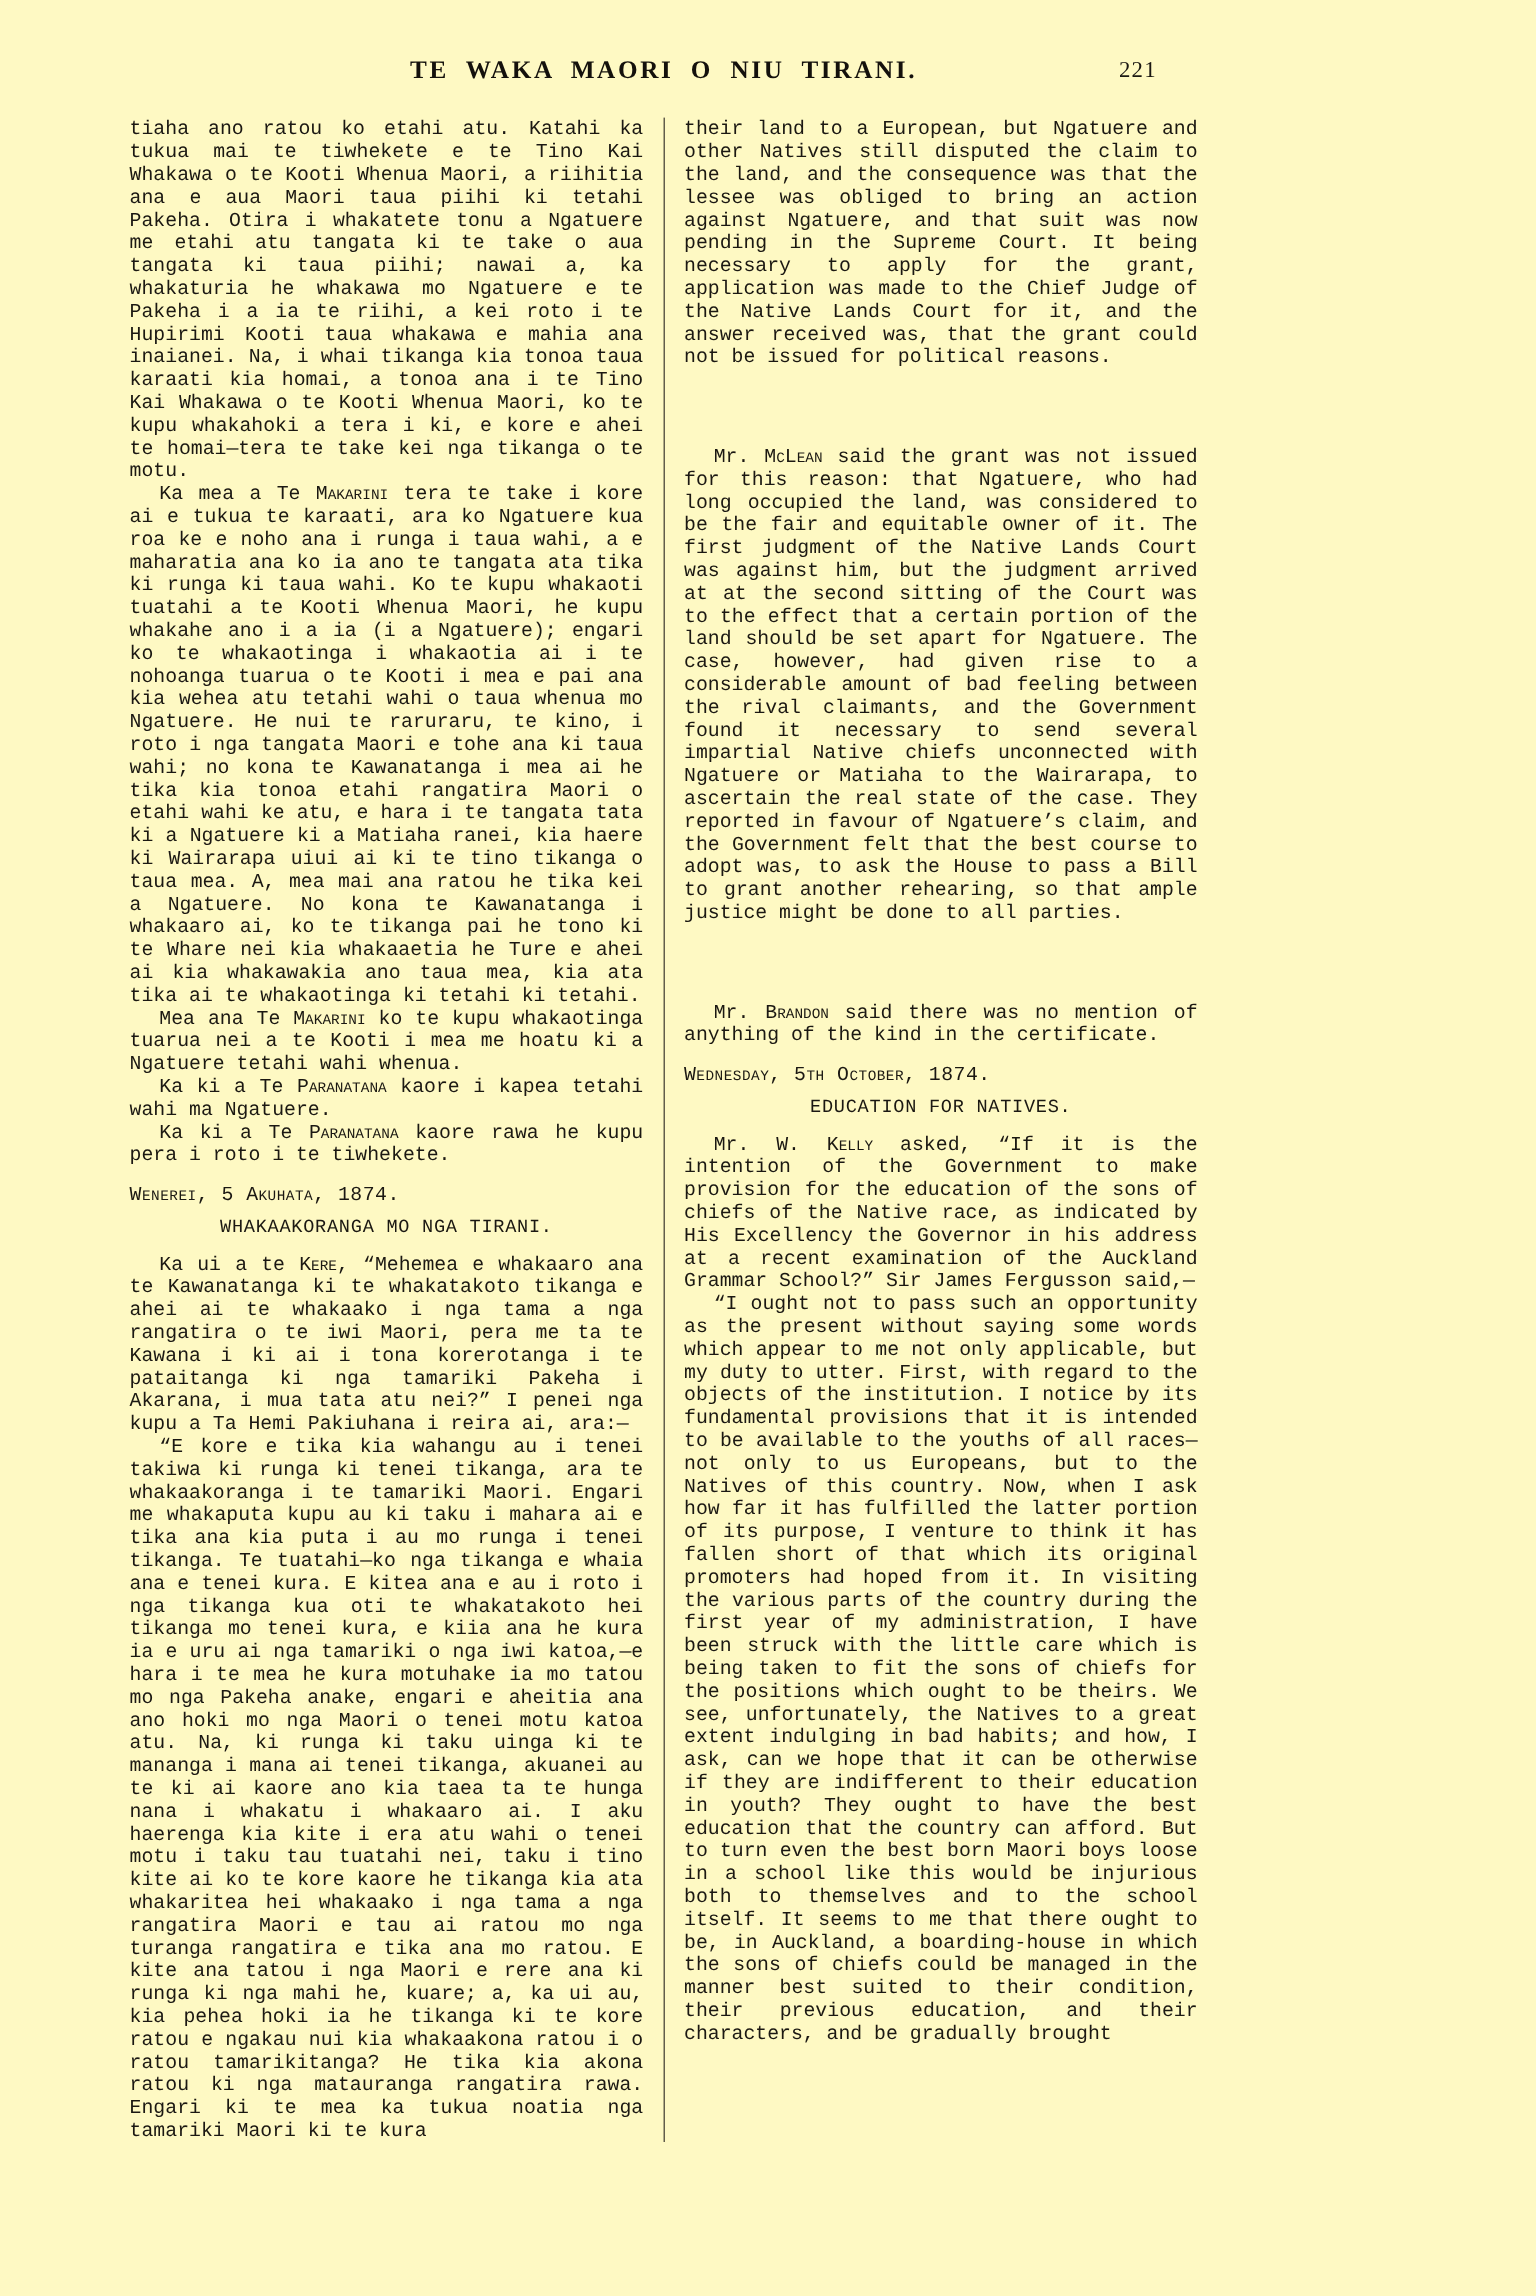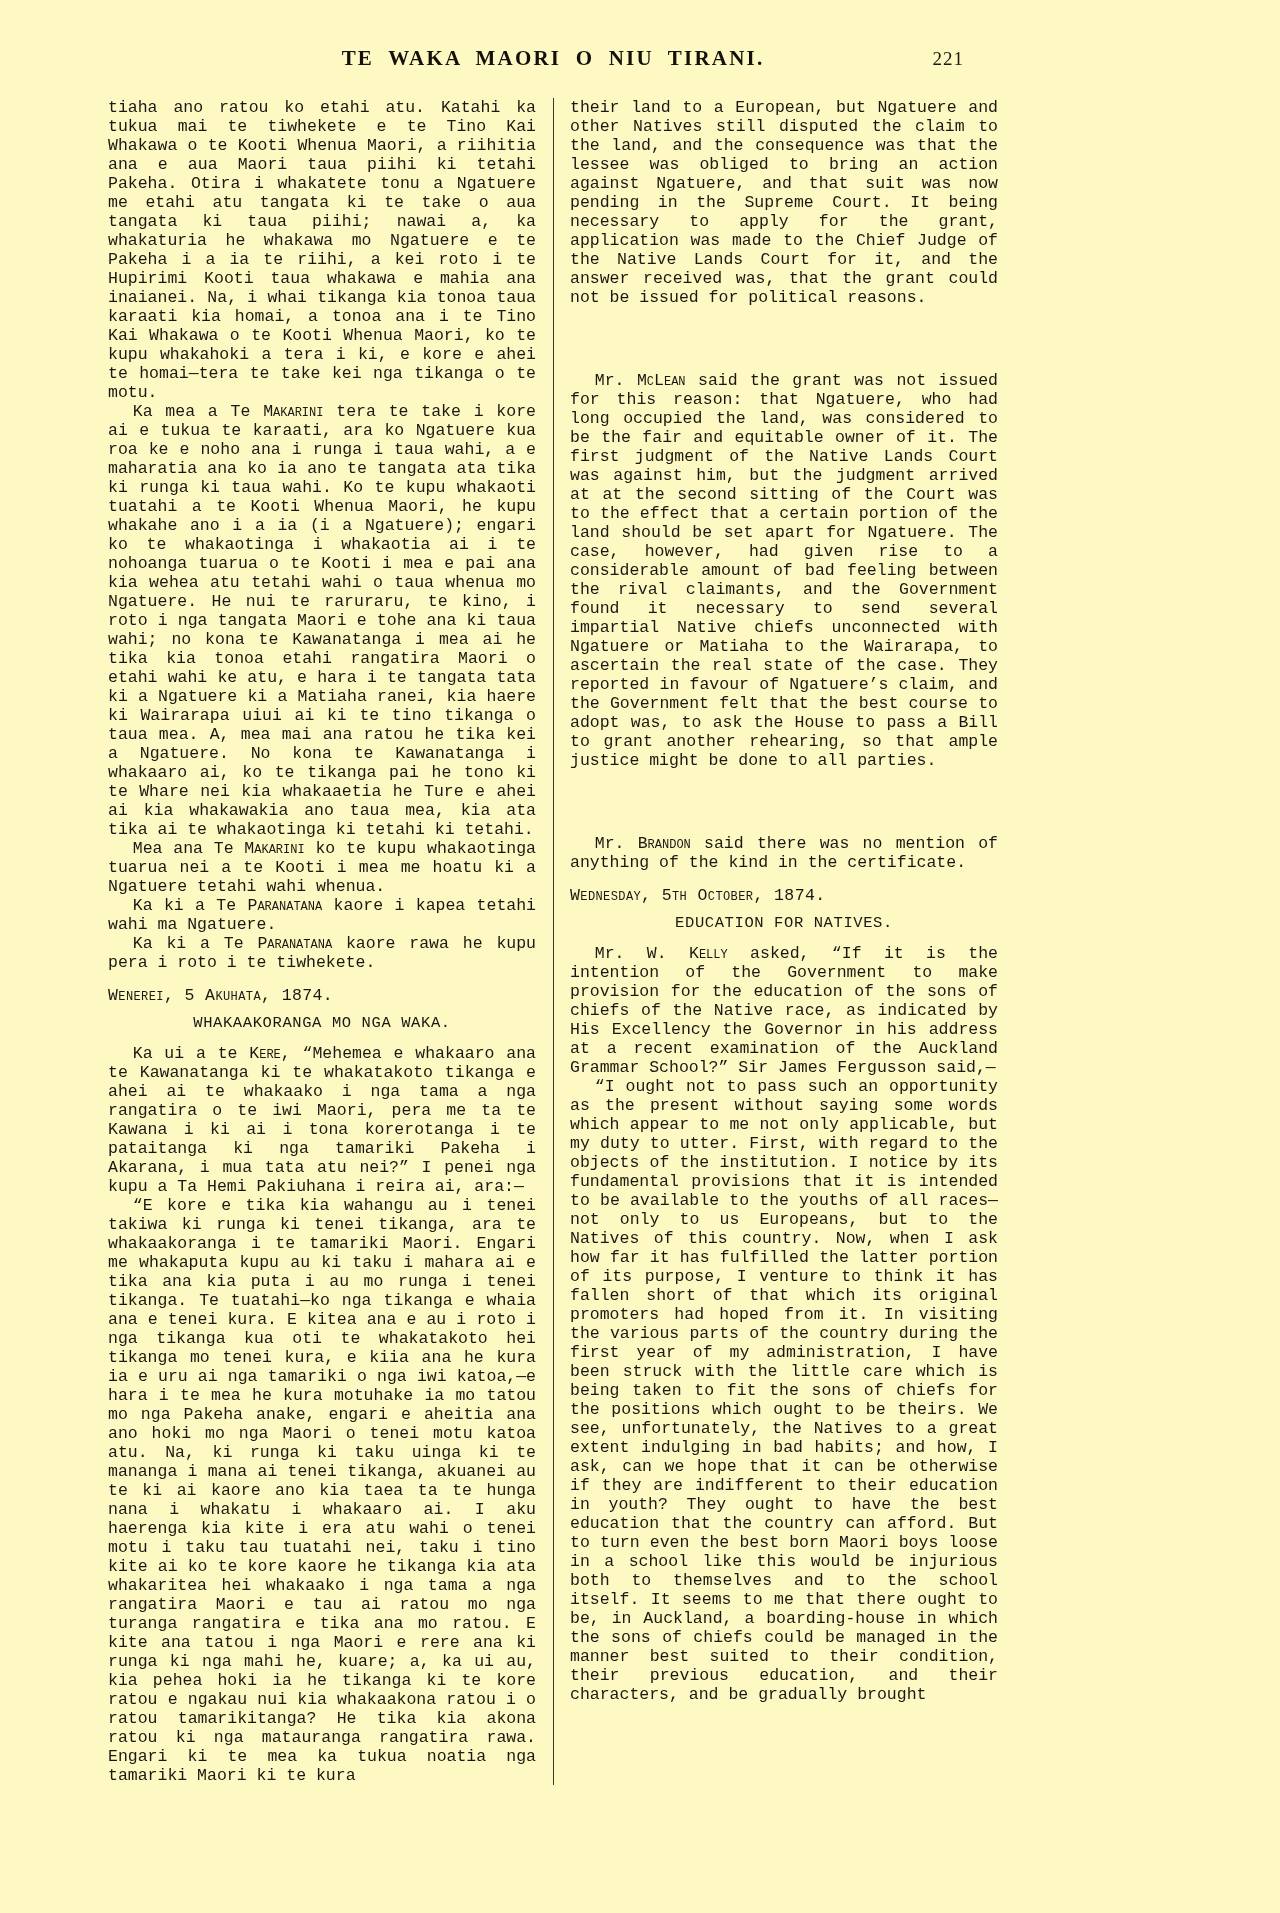--- a/index.html
+++ b/index.html
@@ -86,21 +86,21 @@
       <span class="page-number">221</span>
     </header>
     <main class="columns">
       <section class="column">
           <p class="para body-flush"><span>tiaha ano ratou ko etahi atu. Katahi ka tukua mai te tiwhekete e te Tino Kai Whakawa o te Kooti Whenua Maori, a riihitia ana e aua Maori taua piihi ki tetahi Pakeha. Otira i whakatete tonu a Ngatuere me etahi atu tangata ki te take o aua tangata ki taua piihi; nawai a, ka whakaturia he whakawa mo Ngatuere e te Pakeha i a ia te riihi, a kei roto i te Hupirimi Kooti taua whakawa e mahia ana inaianei. Na, i whai tikanga kia tonoa taua karaati kia homai, a tonoa ana i te Tino Kai Whakawa o te Kooti Whenua Maori, ko te kupu whakahoki a tera i ki, e kore e ahei te homai—tera te take kei nga tikanga o te motu.</span></p>
           <p class="para body"><span>Ka mea a Te </span><span class="sc">Makarini</span><span> tera te take i kore ai e tukua te karaati, ara ko Ngatuere kua roa ke e noho ana i runga i taua wahi, a e maharatia ana ko ia ano te tangata ata tika ki runga ki taua wahi. Ko te kupu whakaoti tuatahi a te Kooti Whenua Maori, he kupu whakahe ano i a ia (i a Ngatuere); engari ko te whakaotinga i whakaotia ai i te nohoanga tuarua o te Kooti i mea e pai ana kia wehea atu tetahi wahi o taua whenua mo Ngatuere. He nui te raruraru, te kino, i roto i nga tangata Maori e tohe ana ki taua wahi; no kona te Kawanatanga i mea ai he tika kia tonoa etahi rangatira Maori o etahi wahi ke atu, e hara i te tangata tata ki a Ngatuere ki a Matiaha ranei, kia haere ki Wairarapa uiui ai ki te tino tikanga o taua mea. A, mea mai ana ratou he tika kei a Ngatuere. No kona te Kawanatanga i whakaaro ai, ko te tikanga pai he tono ki te Whare nei kia whakaaetia he Ture e ahei ai kia whakawakia ano taua mea, kia ata tika ai te whakaotinga ki tetahi ki tetahi.</span></p>
           <p class="para body"><span>Mea ana Te </span><span class="sc">Makarini</span><span> ko te kupu whakaotinga tuarua nei a te Kooti i mea me hoatu ki a Ngatuere tetahi wahi whenua.</span></p>
           <p class="para body"><span>Ka ki a Te </span><span class="sc">Paranatana</span><span> kaore i kapea tetahi wahi ma Ngatuere.</span></p>
           <p class="para body"><span>Ka ki a Te </span><span class="sc">Paranatana</span><span> kaore rawa he kupu pera i roto i te tiwhekete.</span></p>
           <p class="para heading-date"><span class="sc">Wenerei, 5 Akuhata, 1874.</span></p>
-          <p class="para heading-title"><span>WHAKAAKORANGA MO NGA WAKA.</span></p>
+          <p class="para heading-title"><span>WHAKAAKORANGA MO NGA TIRANI.</span></p>
           <p class="para body"><span>Ka ui a te </span><span class="sc">Kere</span><span>, “Mehemea e whakaaro ana te Kawanatanga ki te whakatakoto tikanga e ahei ai te whakaako i nga tama a nga rangatira o te iwi Maori, pera me ta te Kawana i ki ai i tona korerotanga i te pataitanga ki nga tamariki Pakeha i Akarana, i mua tata atu nei?”  I penei nga kupu a Ta Hemi Pakiuhana i reira ai, ara:—</span></p>
           <p class="para body"><span>“E kore e tika kia wahangu au i tenei takiwa ki runga ki tenei tikanga, ara te whakaakoranga i te tamariki Maori. Engari me whakaputa kupu au ki taku i mahara ai e tika ana kia puta i au mo runga i tenei tikanga. Te tuatahi—ko nga tikanga e whaia ana e tenei kura. E kitea ana e au i roto i nga tikanga kua oti te whakatakoto hei tikanga mo tenei kura, e kiia ana he kura ia e uru ai nga tamariki o nga iwi katoa,—e hara i te mea he kura motuhake ia mo tatou mo nga Pakeha anake, engari e aheitia ana ano hoki mo nga Maori o tenei motu katoa atu. Na, ki runga ki taku uinga ki te mananga i mana ai tenei tikanga, akuanei au te ki ai kaore ano kia taea ta te hunga nana i whakatu i whakaaro ai. I aku haerenga kia kite i era atu wahi o tenei motu i taku tau tuatahi nei, taku i tino kite ai ko te kore kaore he tikanga kia ata whakaritea hei whakaako i nga tama a nga rangatira Maori e tau ai ratou mo nga turanga rangatira e tika ana mo ratou. E kite ana tatou i nga Maori e rere ana ki runga ki nga mahi he, kuare; a, ka ui au, kia pehea hoki ia he tikanga ki te kore ratou e ngakau nui kia whakaakona ratou i o ratou tamarikitanga? He tika kia akona ratou ki nga matauranga rangatira rawa. Engari ki te mea ka tukua noatia nga tamariki Maori ki te kura</span></p>
         </section>
       <div class="divider"></div>
       <section class="column">
           <p class="para body-flush"><span>their land to a European, but Ngatuere and other Natives still disputed the claim to the land, and the consequence was that the lessee was obliged to bring an action against Ngatuere, and that suit was now pending in the Supreme Court. It being necessary to apply for the grant, application was made to the Chief Judge of the Native Lands Court for it, and the answer received was, that the grant could not be issued for political reasons.</span></p>
           <div class="spacer" style="height: 64px;"></div>
           <p class="para body"><span>Mr. </span><span class="sc">McLean</span><span> said the grant was not issued for this reason: that Ngatuere, who had long occupied the land, was considered to be the fair and equitable owner of it. The first judgment of the Native Lands Court was against him, but the judgment arrived at at the second sitting of the Court was to the effect that a certain portion of the land should be set apart for Ngatuere. The case, however, had given rise to a considerable amount of bad feeling between the rival claimants, and the Government found it necessary to send several impartial Native chiefs unconnected with Ngatuere or Matiaha to the Wairarapa, to ascertain the real state of the case. They reported in favour of Ngatuere’s claim, and the Government felt that the best course to adopt was, to ask the House to pass a Bill to grant another rehearing, so that ample justice might be done to all parties.</span></p>
           <div class="spacer" style="height: 64px;"></div>
           <p class="para body"><span>Mr. </span><span class="sc">Brandon</span><span> said there was no mention of anything of the kind in the certificate.</span></p>

